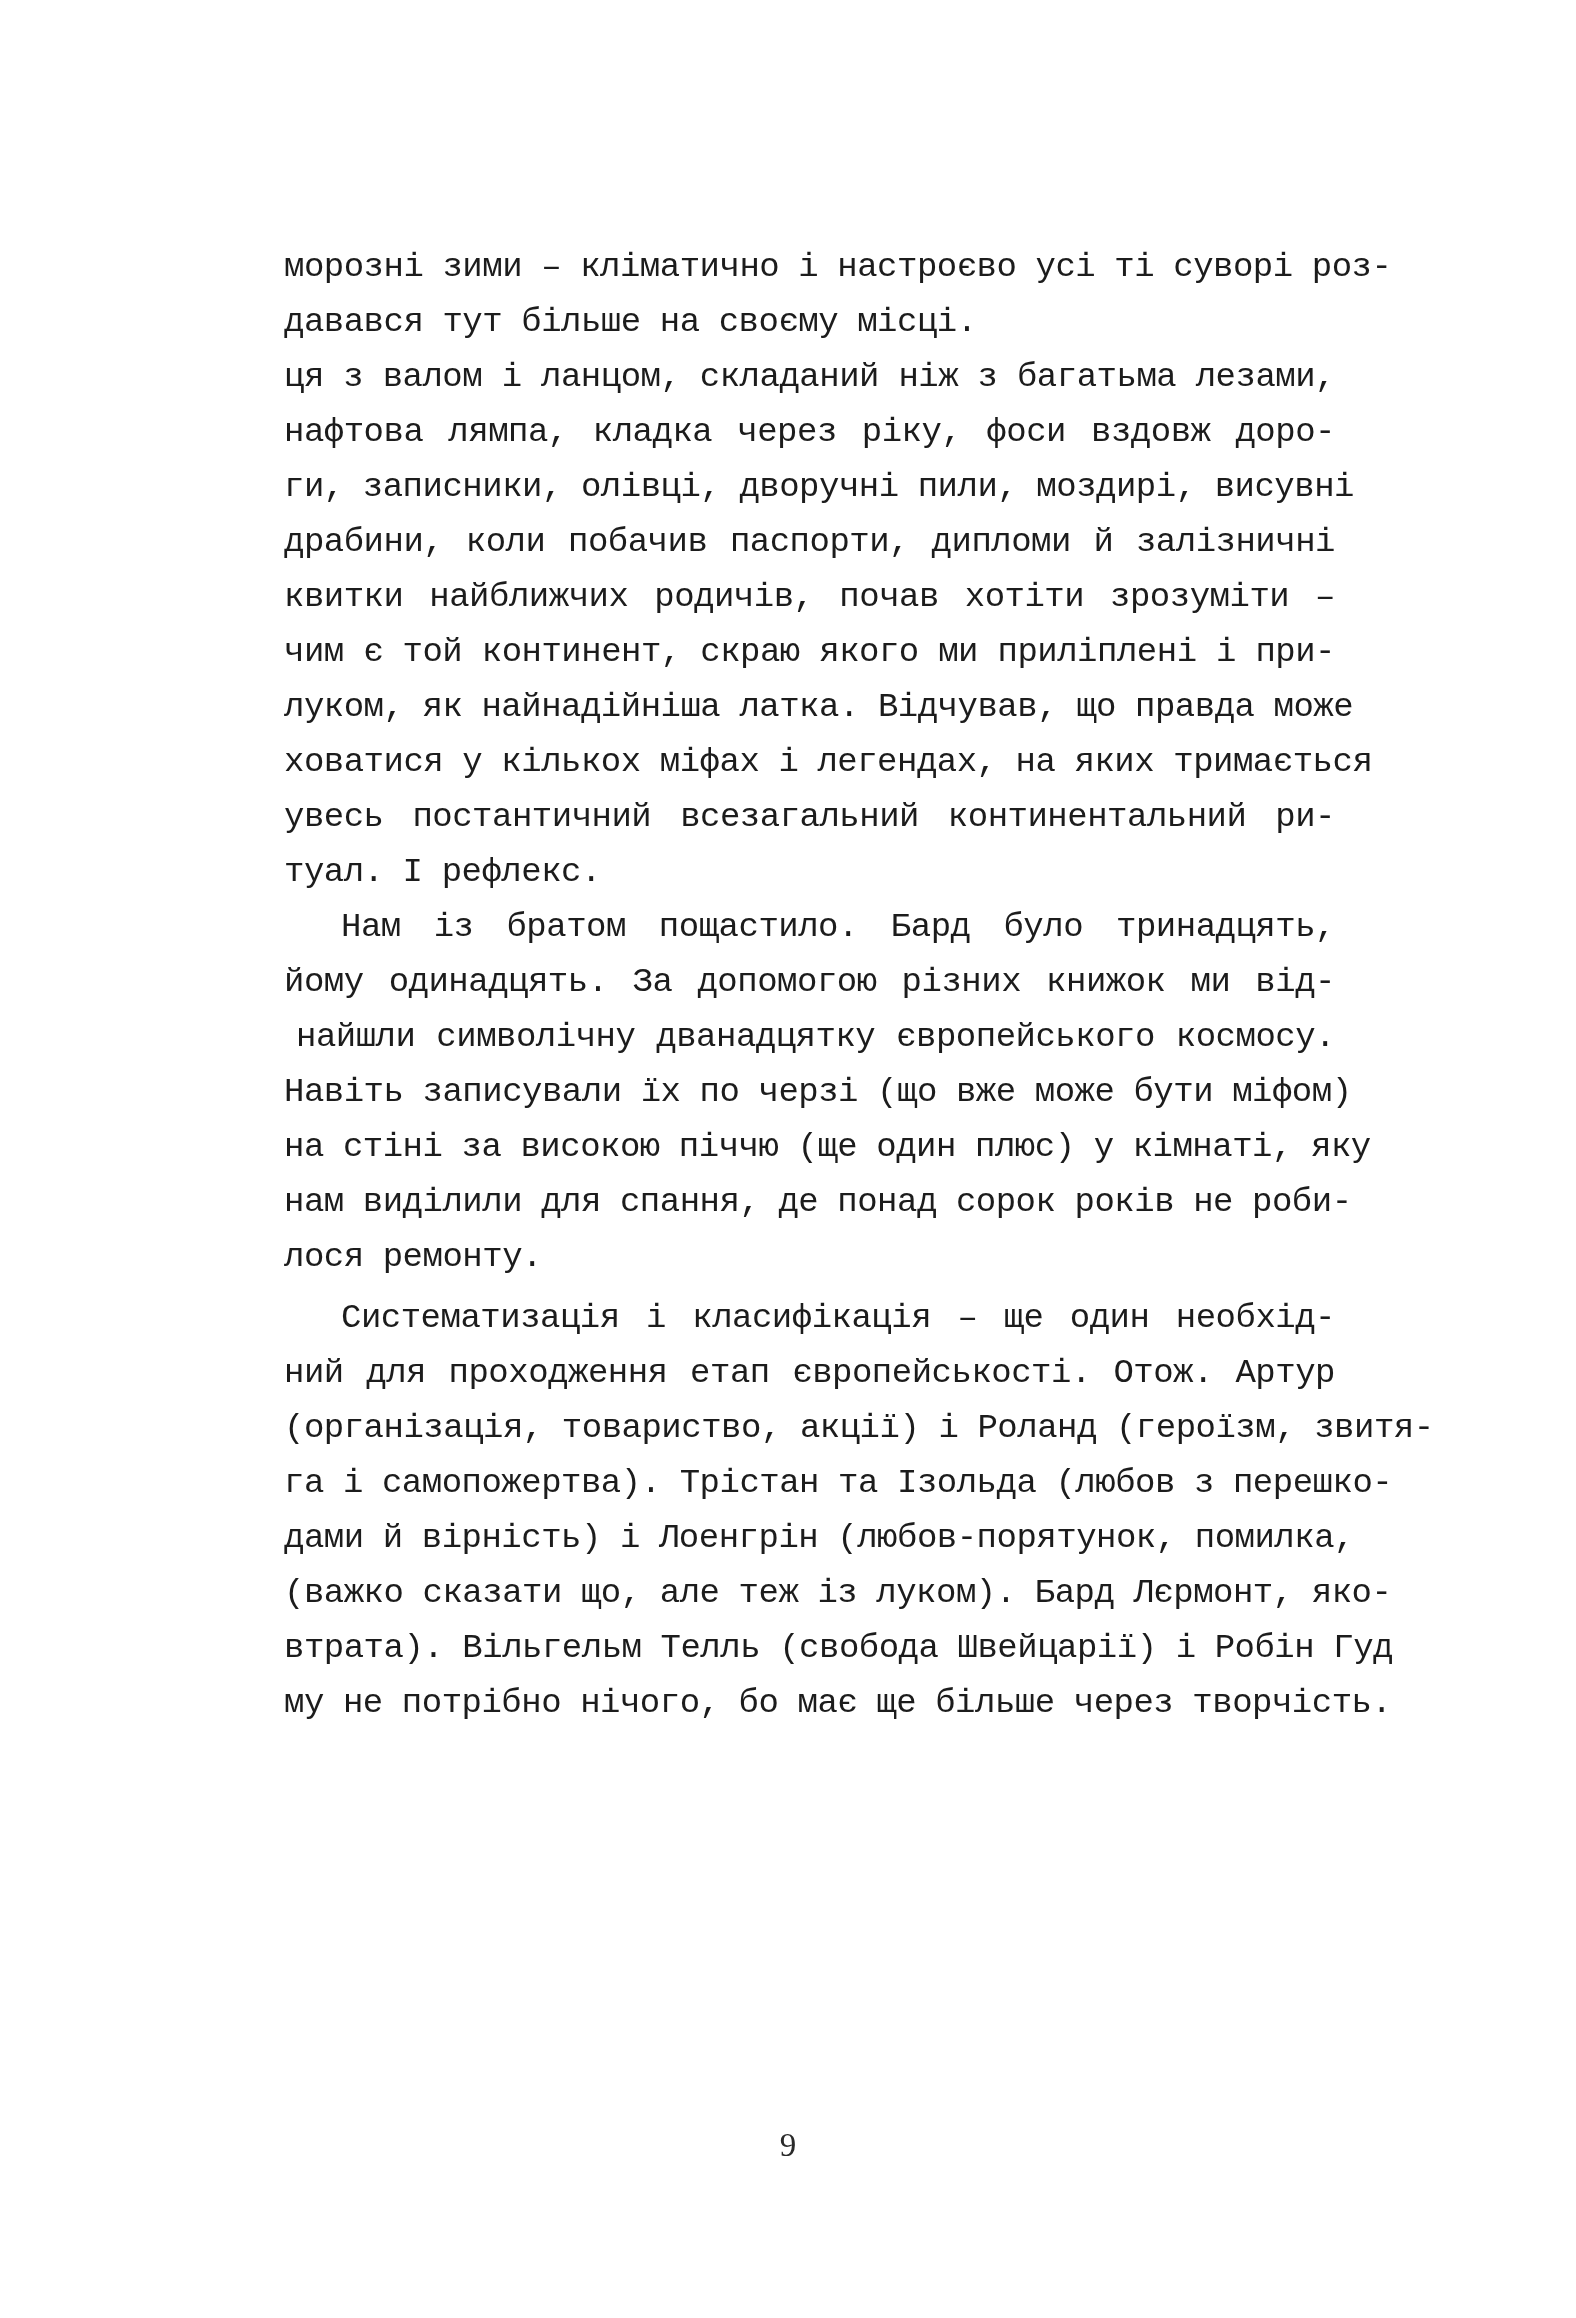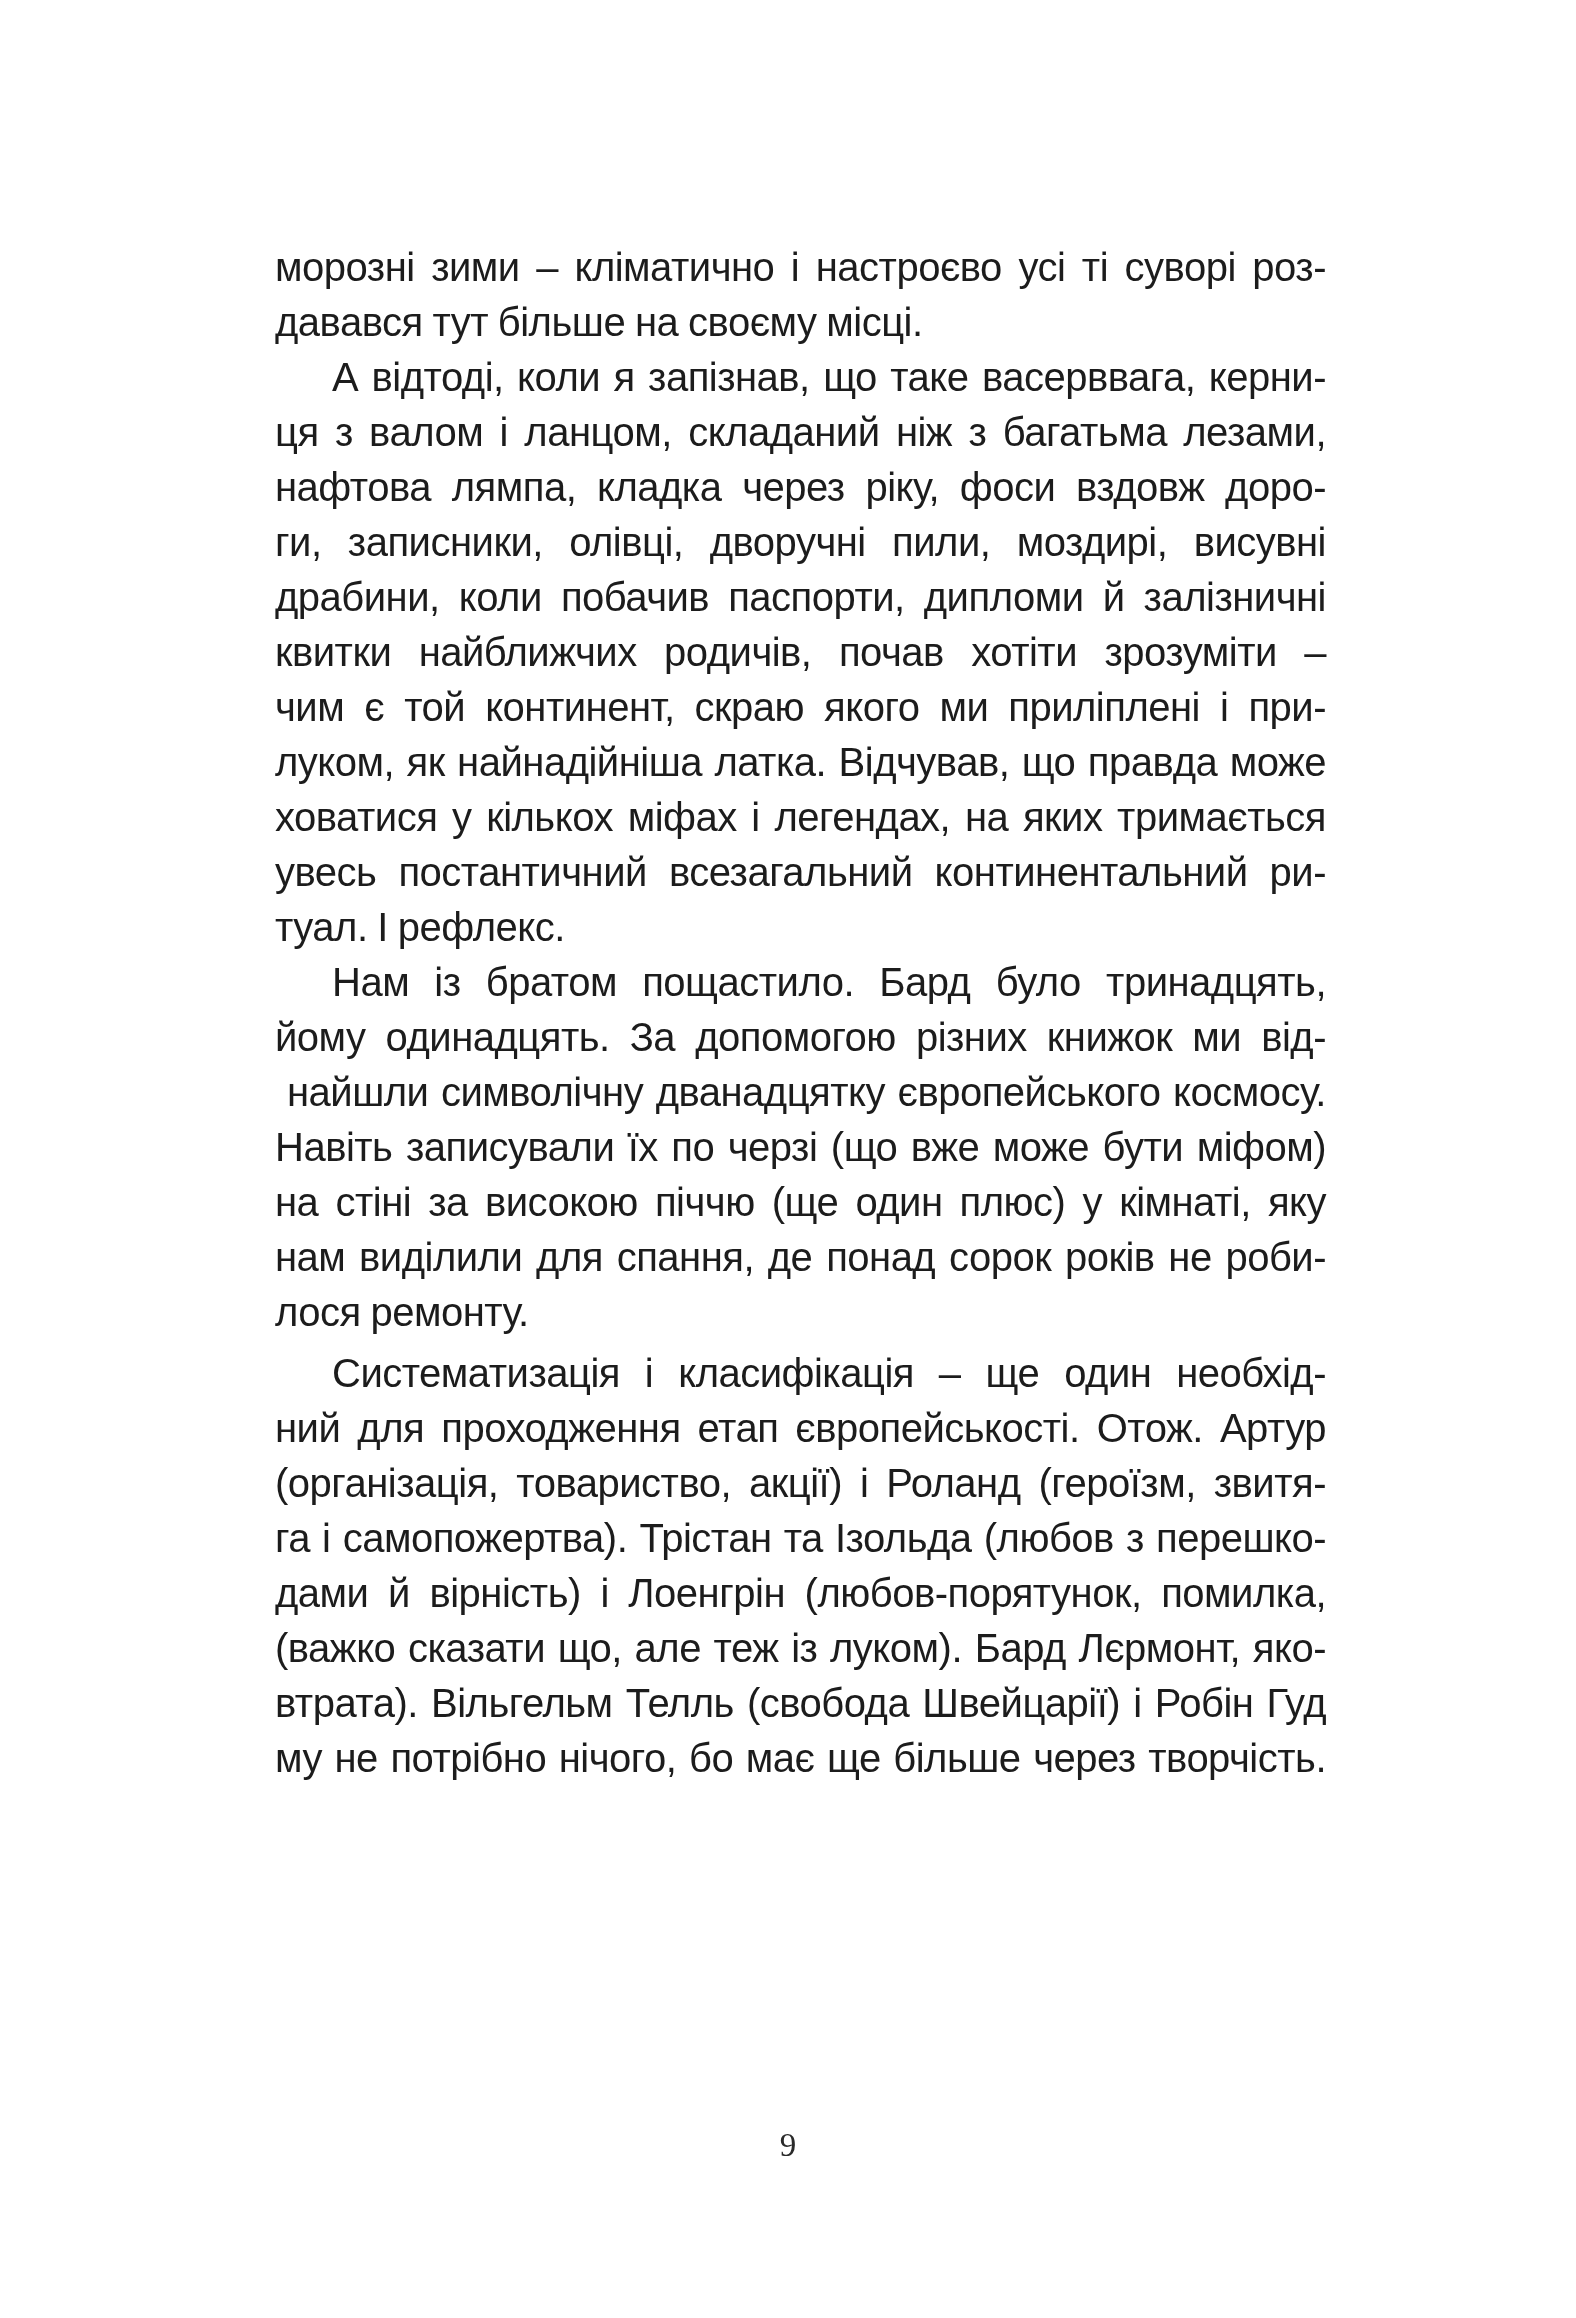--- a/index.html
+++ b/index.html
@@ -15,25 +15,25 @@
     }
     .page {
       position: absolute;
       left: 0; top: 0;
       width: 1576px;
       height: 2319px;
       background: #ffffff;
     }
     .text-block {
       position: absolute;
-      left: 275px;
+      left: 284px;
       top: 240px;
       width: 1051px;
-      font-family: Liberation Sans, sans-serif;
-      font-size: 40px;
+      font-family: Liberation Mono, monospace;
+      font-size: 34px;
       line-height: 55px;
       color: #1c1c1c;
       text-align: justify;
       letter-spacing: -0.5px;
       word-spacing: -0.8px;
     }
     .text-block .line {
       display: block;
       height: 55px;
       white-space: nowrap;
@@ -64,21 +64,20 @@
 
 <div class="page">
   <div class="text-block">
 
     <div>
       <span class="line" style="display: block;">морозні зими – кліматично і настроєво усі ті суворі роз-</span>
       <span class="line last" style="display: block;">давався тут більше на своєму місці.</span>
     </div>
 
     <div>
-      <span class="line indent" style="display: block;">А відтоді, коли я запізнав, що таке васерввага, керни-</span>
       <span class="line" style="display: block;">ця з валом і ланцом, складаний ніж з багатьма лезами,</span>
       <span class="line" style="display: block;">нафтова лямпа, кладка через ріку, фоси вздовж доро-</span>
       <span class="line" style="display: block;">ги, записники, олівці, дворучні пили, моздирі, висувні</span>
       <span class="line" style="display: block;">драбини, коли побачив паспорти, дипломи й залізничні</span>
       <span class="line" style="display: block;">квитки найближчих родичів, почав хотіти зрозуміти –</span>
       <span class="line" style="display: block;">чим є той континент, скраю якого ми приліплені і при-</span>
       <span class="line" style="display: block;">луком, як найнадійніша латка. Відчував, що правда може</span>
       <span class="line" style="display: block;">ховатися у кількох міфах і легендах, на яких тримається</span>
       <span class="line" style="display: block;">увесь постантичний всезагальний континентальний ри-</span>
       <span class="line last" style="display: block;">туал. І рефлекс.</span>

